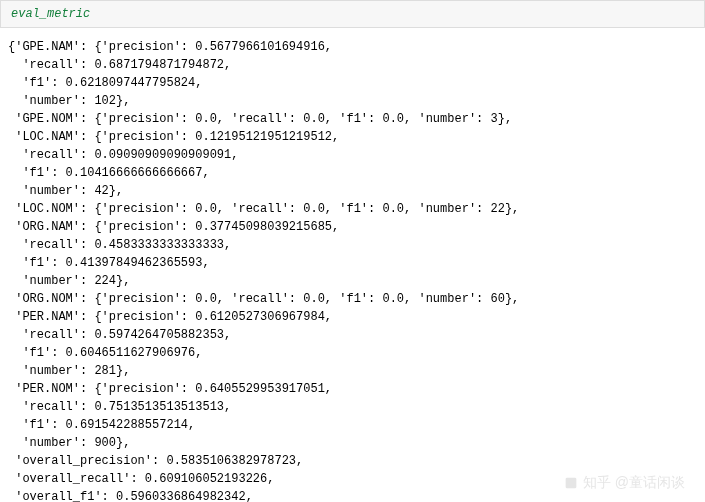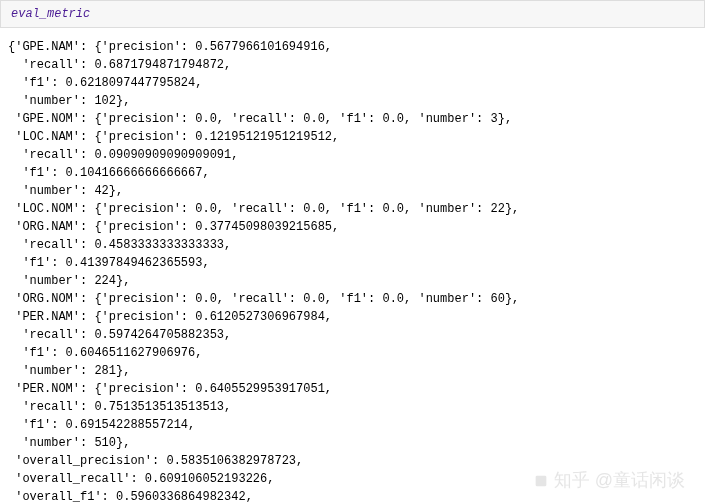--- a/index.html
+++ b/index.html
@@ -15,36 +15,36 @@
       height: 502px;
       overflow: hidden;
       position: relative;
     }
     .header {
       background: #f7f7f7;
       border: 1px solid #ddd;
       padding: 6px 10px;
       font-size: 12px;
       font-style: italic;
-      color: #4c1d95;
+      color: #15803d;
     }
     .output {
       padding: 10px 8px;
       font-family: Consolas, "Courier New", monospace;
       font-size: 12px;
       line-height: 1.5;
       color: #000;
       white-space: pre;
     }
     .watermark {
       position: absolute;
       bottom: 10px;
       right: 20px;
       color: #ccc;
-      font-size: 18px;
+      font-size: 14px;
       font-family: sans-serif;
       opacity: 0.5;
     }
     .watermark-icon {
       display: inline-block;
       width: 16px;
       height: 16px;
       vertical-align: middle;
     }
   </style>
@@ -70,21 +70,21 @@
 <span>  'f1': 0.41397849462365593,</span>
 <span>  'number': 224},</span>
 <span> 'ORG.NOM': {'precision': 0.0, 'recall': 0.0, 'f1': 0.0, 'number': 60},</span>
 <span> 'PER.NAM': {'precision': 0.6120527306967984,</span>
 <span>  'recall': 0.5974264705882353,</span>
 <span>  'f1': 0.6046511627906976,</span>
 <span>  'number': 281},</span>
 <span> 'PER.NOM': {'precision': 0.6405529953917051,</span>
 <span>  'recall': 0.7513513513513513,</span>
 <span>  'f1': 0.691542288557214,</span>
-<span>  'number': 510},</span>
+<span>  'number': 900},</span>
 <span> 'overall_precision': 0.5835106382978723,</span>
 <span> 'overall_recall': 0.609106052193226,</span>
 <span> 'overall_f1': 0.5960336864982342,</span>
 </div>
 
 <div class="watermark">
   <span class="watermark-icon">
     <svg viewBox="0 0 24 24" fill="#ccc">
         <rect x="4" y="4" width="16" height="16" rx="2"></rect>
       </svg>

